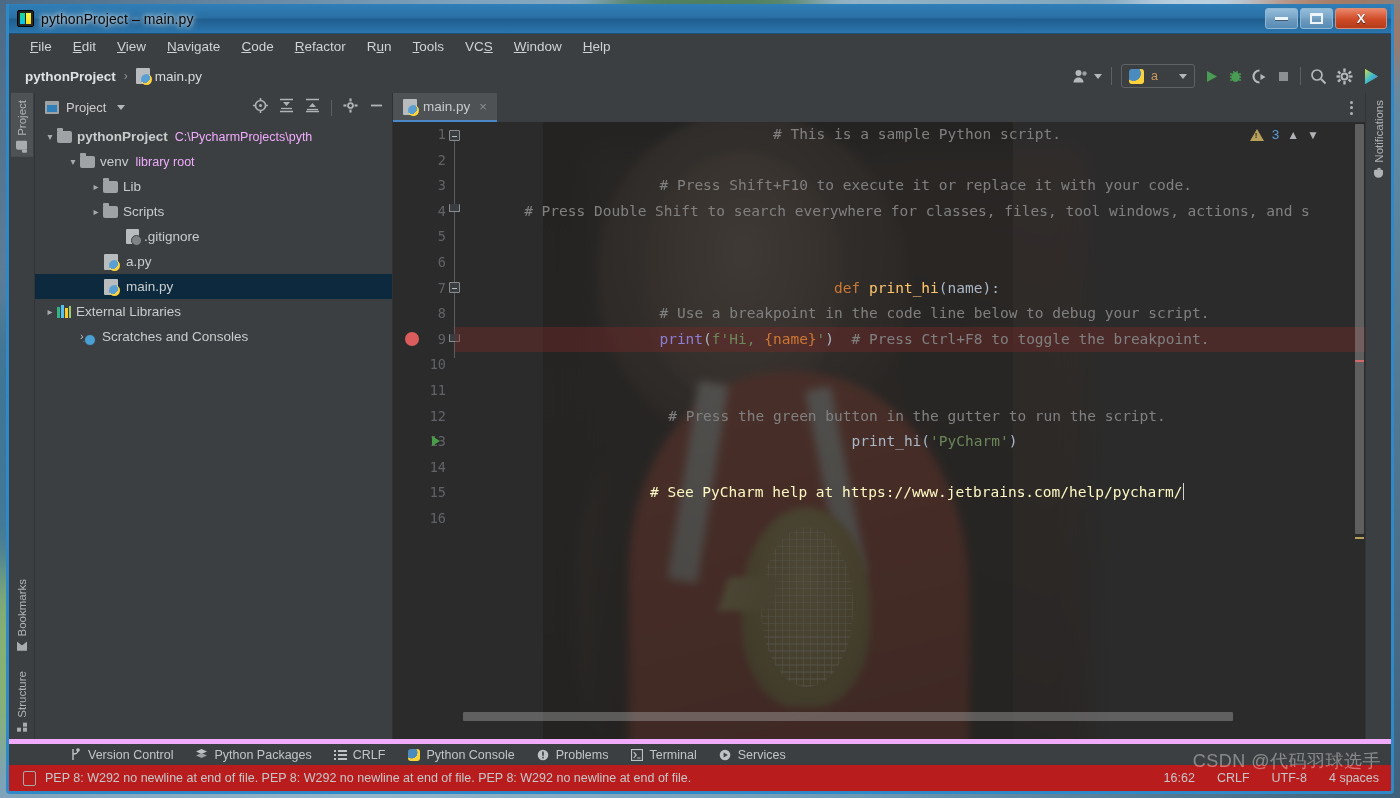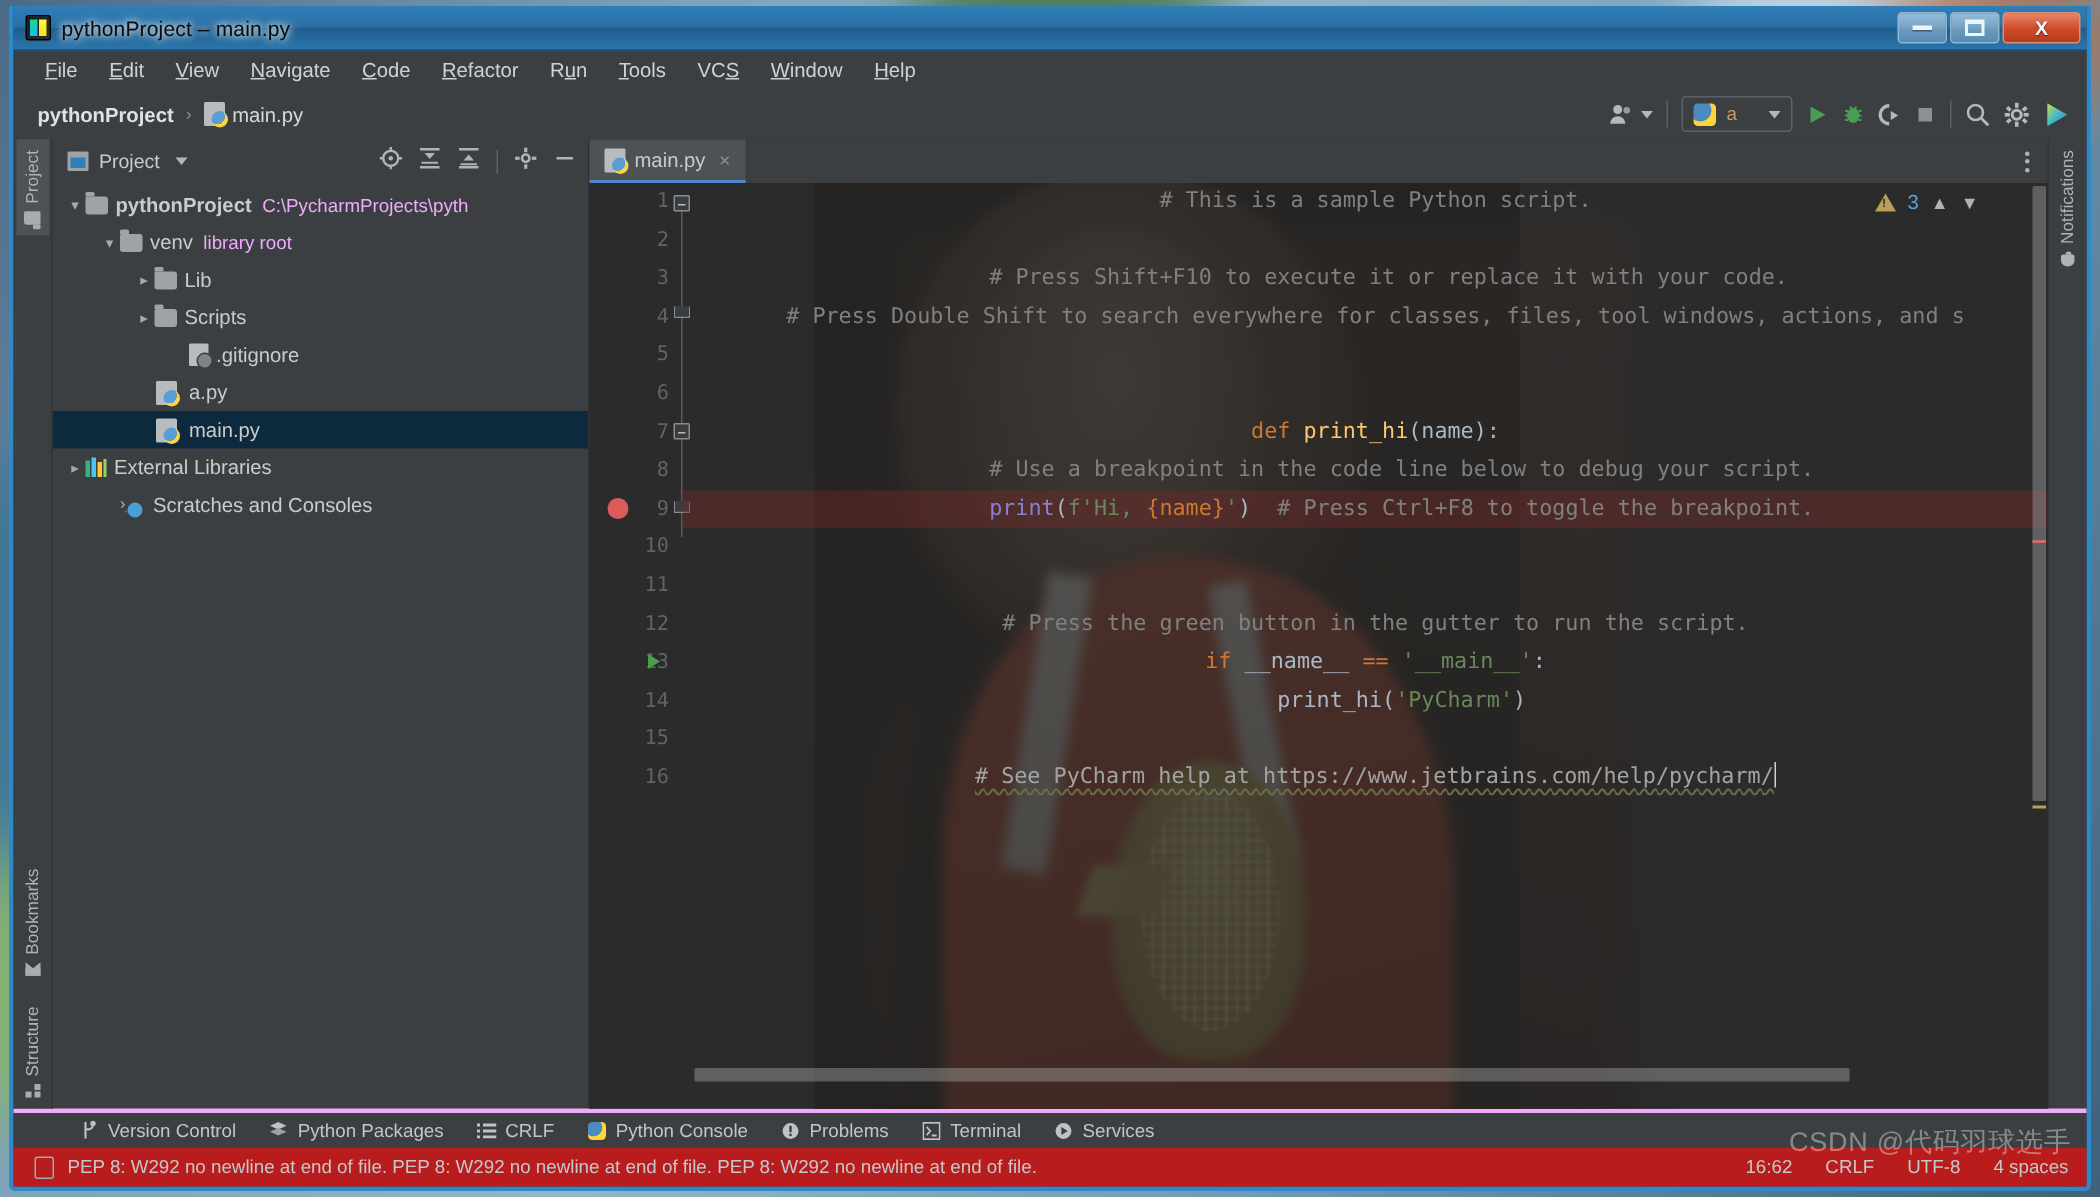--- a/index.html
+++ b/index.html
@@ -185,21 +185,21 @@
   .cl { height: 25.6px; line-height: 25.6px; font-family: "DejaVu Sans Mono", monospace;
         font-size: 14.5px; white-space: pre; color: #a9b7c6; padding-left: 14px; text-align: center; }
   .cl.hl { background: rgba(120,40,40,.42); }
   .c-com { color: #808080; }
   .c-kw { color: #cc7832; }
   .c-fn { color: #ffc66d; }
   .c-str { color: #6a8759; }
   .c-fstr-brace { color: #cc7832; }
   .c-id { color: #a9b7c6; }
   .c-call { color: #8a7fd4; }
-  .c-link { color: #a3a3a3; text-decoration: underline; text-decoration-color:#6a6a4a;
+  .c-link { color: #fef9c3; text-decoration-color:#6a6a4a;
             text-decoration-style: wavy; text-underline-offset: 3px; }
   .caret { display:inline-block; width:1.5px; height:17px; background:#d0d0d0; vertical-align:-3px; }
 
   .warnbar { position: absolute; right: 46px; top: 5px; z-index: 6; display: flex; align-items: center; gap: 8px; }
   .warn-tri { width: 0; height: 0; border-left: 7px solid transparent; border-right: 7px solid transparent; border-bottom: 12px solid #b8a05a; position: relative;}
   .warn-tri::after { content:"!"; position:absolute; left:-2px; top:2px; font-size:8px; color:#2b2b2b; font-family:"Liberation Sans",sans-serif; font-weight:bold;}
   .warn-count { color: #5e9dd6; font-size: 13.5px; }
   .chev { color: #b0b3b5; font-size: 12px; }
 
   .scroll-vtrack { position: absolute; right: 0; top: 0; bottom: 0; width: 12px; z-index: 5; }
@@ -210,21 +210,21 @@
 
   
   .vstripe-right { width: 26px; flex: 0 0 26px; background: #3c3f41; border-left: 1px solid #323537; display: flex; flex-direction: column; align-items: center; }
   .bell { width: 11px; height: 11px; position: relative; }
   .bell::before { content:""; position:absolute; left:1px; top:1px; width:9px; height:8px; border-radius:50% 50% 18% 18%; background:#b0b3b5; }
   .bell::after { content:""; position:absolute; left:3.5px; top:9px; width:4px; height:2px; border-radius:0 0 2px 2px; background:#b0b3b5; }
 
   
   .bottom-tabs {
     height: 26px; flex: 0 0 26px; background: #3c3f41; display: flex; align-items: center;
-    gap: 22px; padding-left: 44px; border-top: 3px solid #f0abfc;
+    gap: 22px; padding-left: 60px; border-top: 5px solid #f0abfc;
   }
   .btab { display: flex; align-items: center; gap: 6px; font-size: 12.5px; color: #c2c5c7; white-space: nowrap; }
   .btab .bi { width: 13px; height: 13px; display: flex; align-items: center; justify-content: center; color: #bfc2c4; font-size: 11px; }
 
   
   .statusbar {
     height: 26px; flex: 0 0 26px; background: #b91c1c; display: flex; align-items: center;
     padding: 0 12px 0 14px; font-size: 12.5px; color: #c5c8ca; position: relative;
   }
   .sb-ico { width: 13px; height: 15px; border: 1.5px solid #a6a9ab; border-radius: 2px; margin-right: 9px; flex:0 0 13px;}
@@ -546,21 +546,20 @@
               <div class="cl"><span class="c-com">  # Press Shift+F10 to execute it or replace it with your code.</span></div>
               <div class="cl"><span class="c-com"># Press Double Shift to search everywhere for classes, files, tool windows, actions, and s</span></div>
               <div class="cl"> </div>
               <div class="cl"> </div>
               <div class="cl"><span class="c-kw">def </span><span class="c-fn">print_hi</span><span class="c-id">(name):</span></div>
               <div class="cl"><span class="c-com">    # Use a breakpoint in the code line below to debug your script.</span></div>
               <div class="cl hl"><span class="c-call">    print</span><span class="c-id">(</span><span class="c-str">f'Hi, </span><span class="c-fstr-brace">{name}</span><span class="c-str">'</span><span class="c-id">)</span><span class="c-com">  # Press Ctrl+F8 to toggle the breakpoint.</span></div>
               <div class="cl"> </div>
               <div class="cl"> </div>
               <div class="cl"><span class="c-com"># Press the green button in the gutter to run the script.</span></div>
-              <div class="cl"><span class="c-kw">if </span><span class="c-id">__name__ </span><span class="c-kw">== </span><span class="c-str">'__main__'</span><span class="c-id">:</span></div>
               <div class="cl"><span class="c-id">    print_hi</span><span class="c-id">(</span><span class="c-str">'PyCharm'</span><span class="c-id">)</span></div>
               <div class="cl"> </div>
               <div class="cl"><span class="c-link"># See PyCharm help at https://www.jetbrains.com/help/pycharm/</span><span class="caret"></span></div>
             </div>
           </div>
 
           <div class="warnbar">
             <span class="warn-tri"></span>
             <span class="warn-count">3</span>
             <span class="chev">▲</span>

